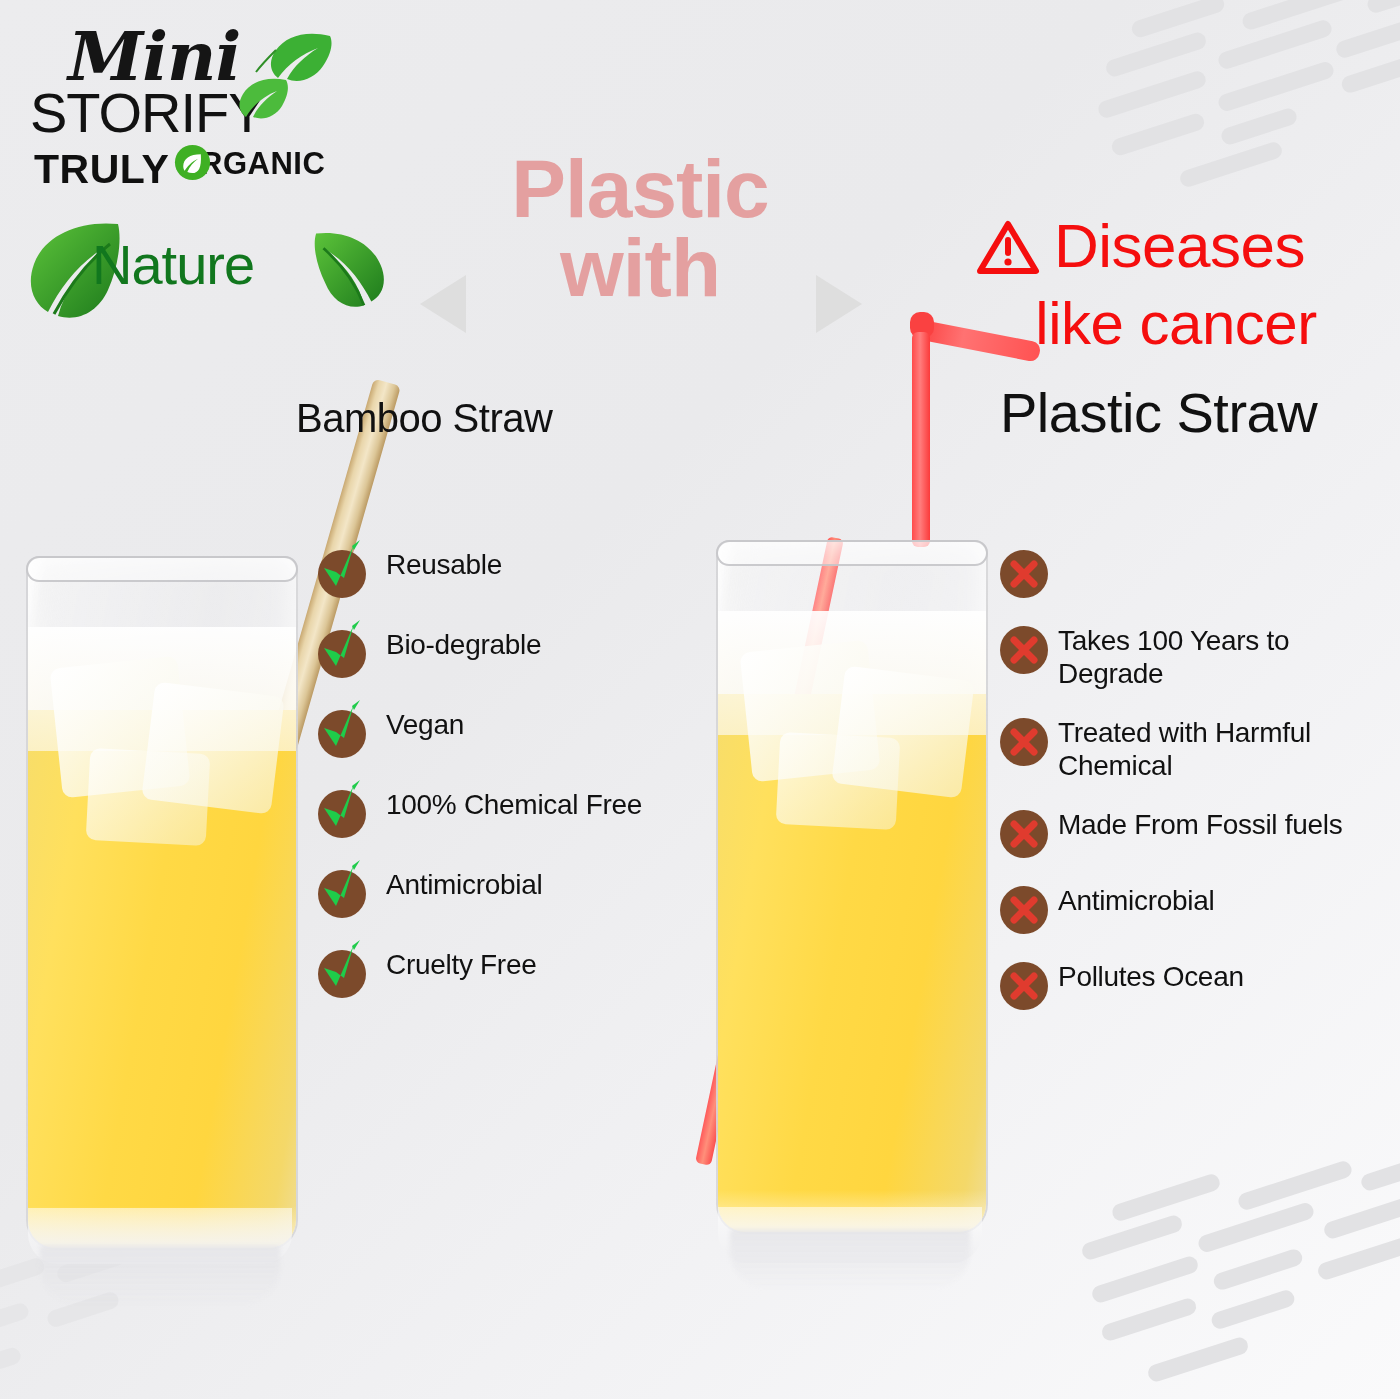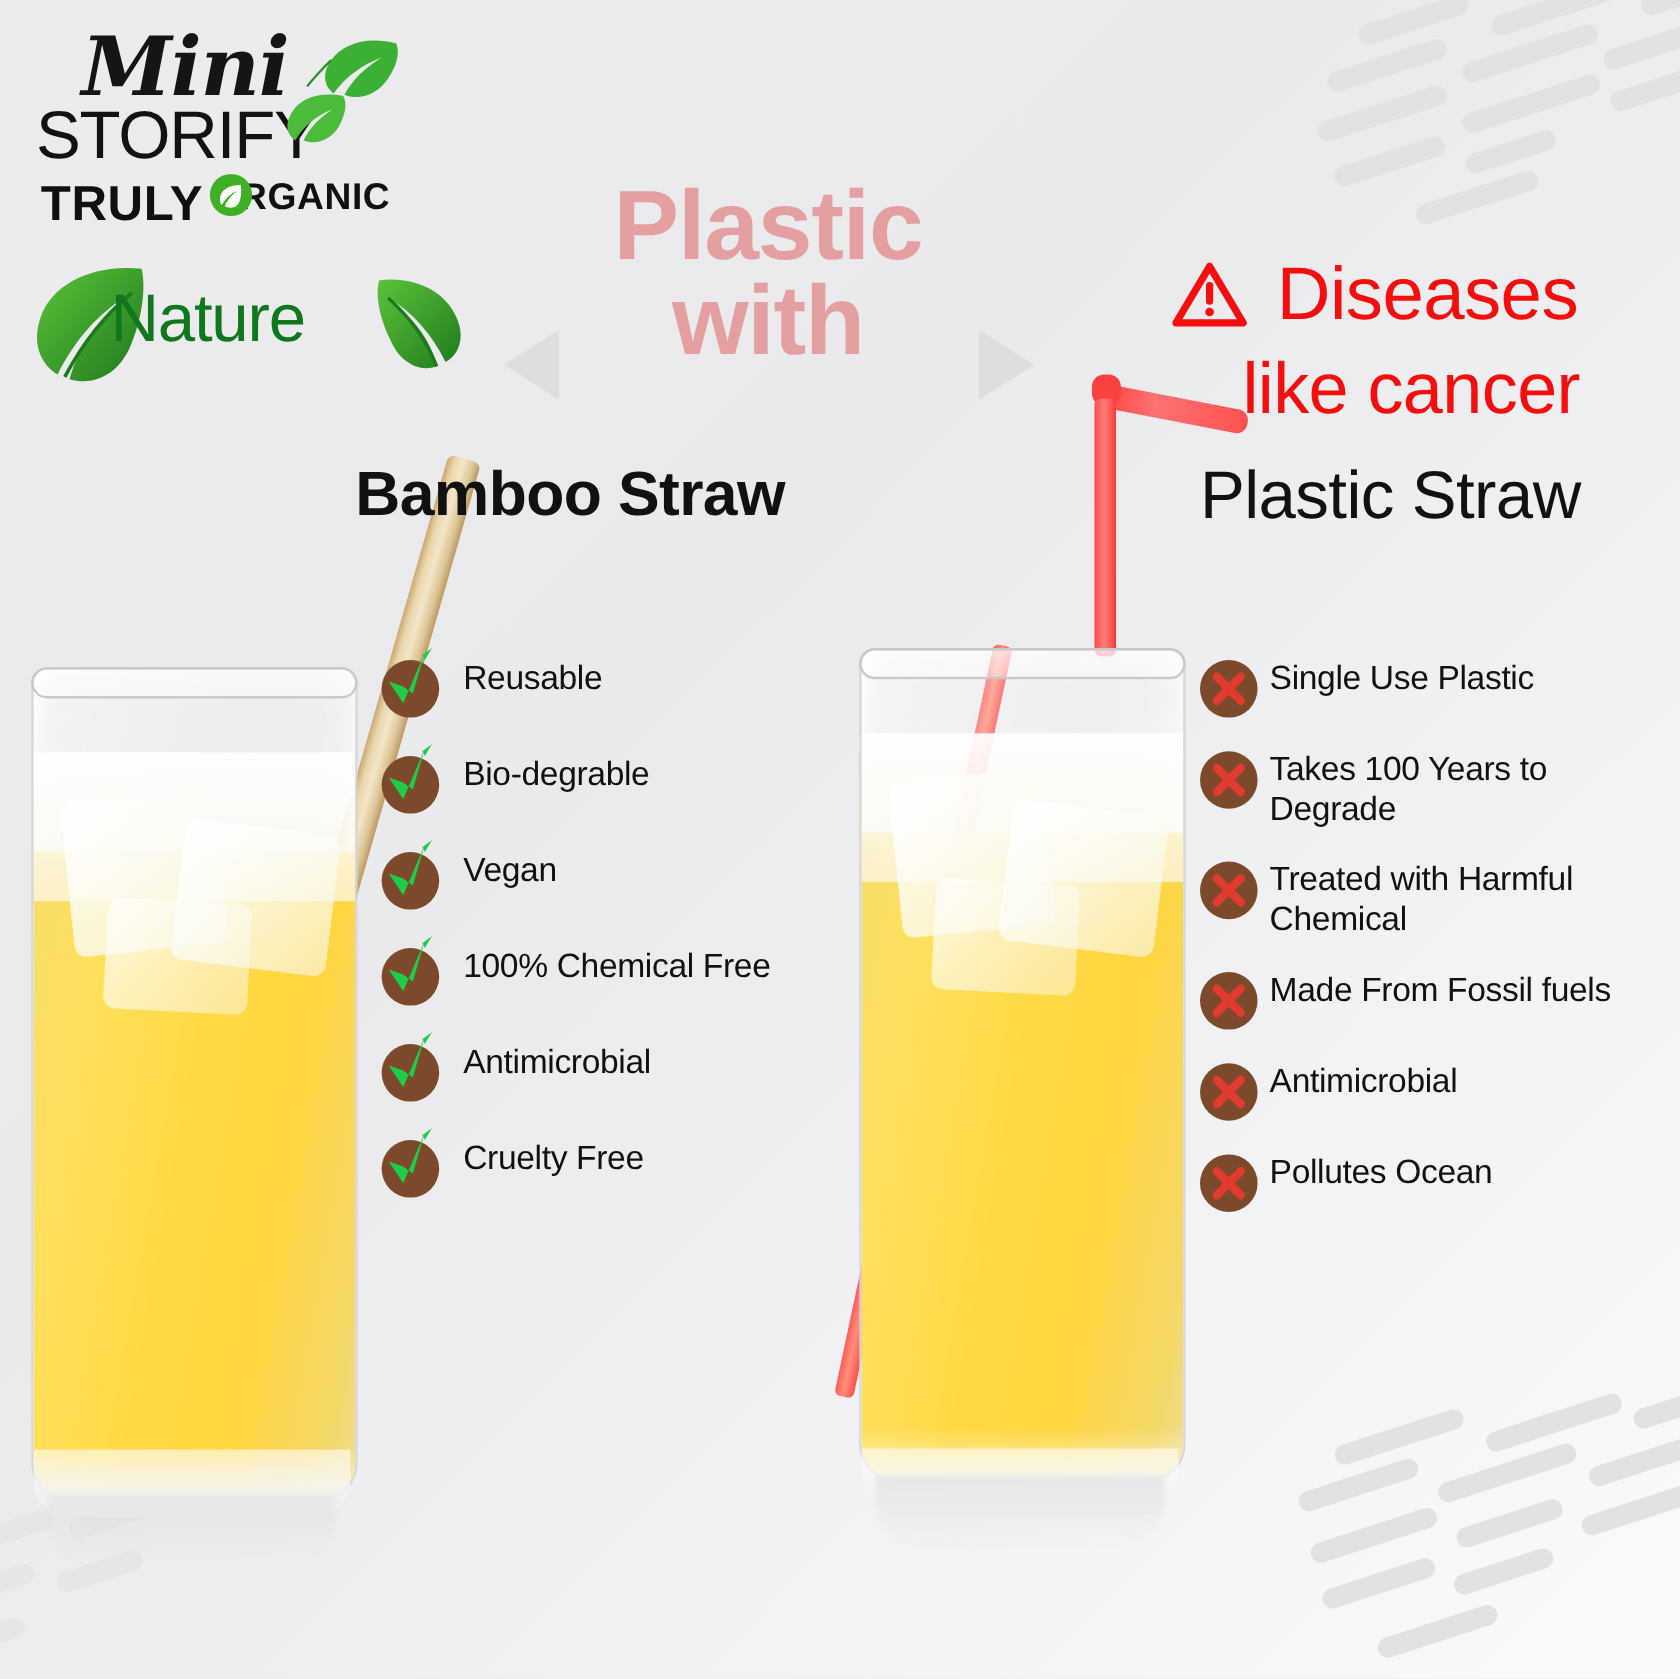--- a/index.html
+++ b/index.html
@@ -52,27 +52,27 @@
   
   .connect{position:absolute;left:430px;top:150px;width:420px;text-align:center;}
   .connect .l1{font-size:82px;font-weight:700;color:#e4a0a0;line-height:.96;letter-spacing:-1px;}
   .connect .l2{font-size:82px;font-weight:700;color:#e4a0a0;line-height:.96;letter-spacing:-1px;}
   .arrow{position:absolute;width:0;height:0;border-top:29px solid transparent;border-bottom:29px solid transparent;}
   .arrow-l{left:-10px;top:125px;border-right:46px solid #dedede;}
   .arrow-r{right:-12px;top:125px;border-left:46px solid #dedede;}
 
   
   .diseases{position:absolute;right:14px;top:215px;width:420px;text-align:center;}
-  .dis-row{display:flex;align-items:center;justify-content:flex-start;gap:24px;padding-left:10px;}
+  .dis-row{display:flex;align-items:flex-end;justify-content:flex-start;gap:14px;padding-left:10px;}
   .dis-word{font-size:62px;font-weight:400;color:#f50e0e;line-height:1;letter-spacing:-.5px;}
   .dis-sub{font-size:60px;font-weight:400;color:#f50e0e;margin-top:12px;letter-spacing:-.5px;}
   .warn-ico{width:64px;height:58px;flex:0 0 auto;}
 
   
-  .title-bamboo{position:absolute;left:296px;top:382px;font-size:52px;color:#111;letter-spacing:-.5px;font-weight:bold;}
+  .title-bamboo{position:absolute;left:296px;top:396px;font-size:40px;color:#111;letter-spacing:-.5px;}
   .title-plastic{position:absolute;left:1000px;top:380px;font-size:56px;color:#111;letter-spacing:-.5px;}
 
   
   .flist{position:absolute;}
   .flist.left{left:318px;top:548px;width:392px;}
   .flist.right{left:1000px;top:548px;width:400px;}
   .fitem{display:flex;align-items:flex-start;margin-bottom:26px;}
   .flist.left .fitem{margin-bottom:30px;}
   .badge{flex:0 0 auto;width:48px;height:48px;border-radius:50%;
     background:#7c4a2b;position:relative;margin-top:2px;}
@@ -333,21 +333,20 @@
     </div>
   </div>
 
   <div class="flist right">
     <div class="fitem">
       <span class="badge x">
         <svg viewBox="0 0 48 48">
             <path d="M14 14 L34 34 M34 14 L14 34" stroke="#e03b2e" stroke-width="7" stroke-linecap="round"></path>
           </svg>
       </span>
-      <span class="ftext">Single Use Plastic</span>
     </div>
     <div class="fitem">
       <span class="badge x">
         <svg viewBox="0 0 48 48">
             <path d="M14 14 L34 34 M34 14 L14 34" stroke="#e03b2e" stroke-width="7" stroke-linecap="round"></path>
           </svg>
       </span>
       <span class="ftext">Takes 100 Years to Degrade</span>
     </div>
     <div class="fitem">

